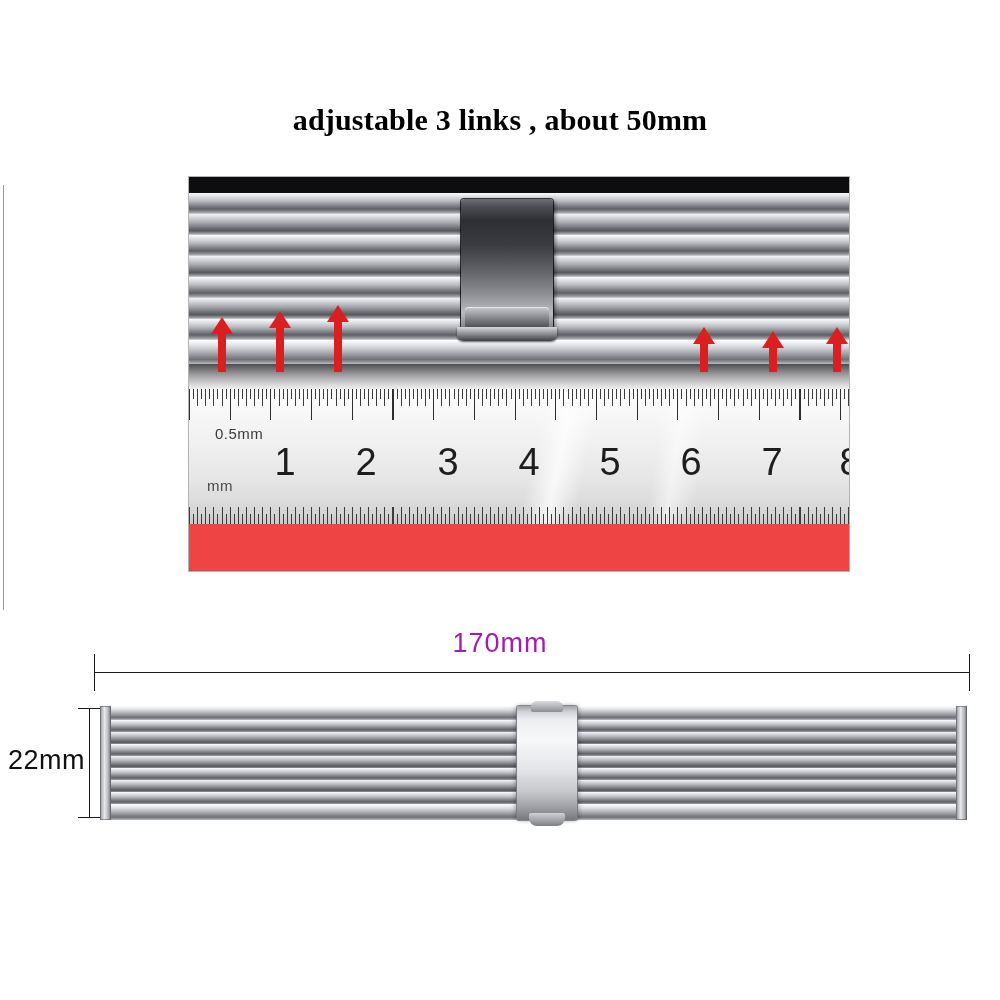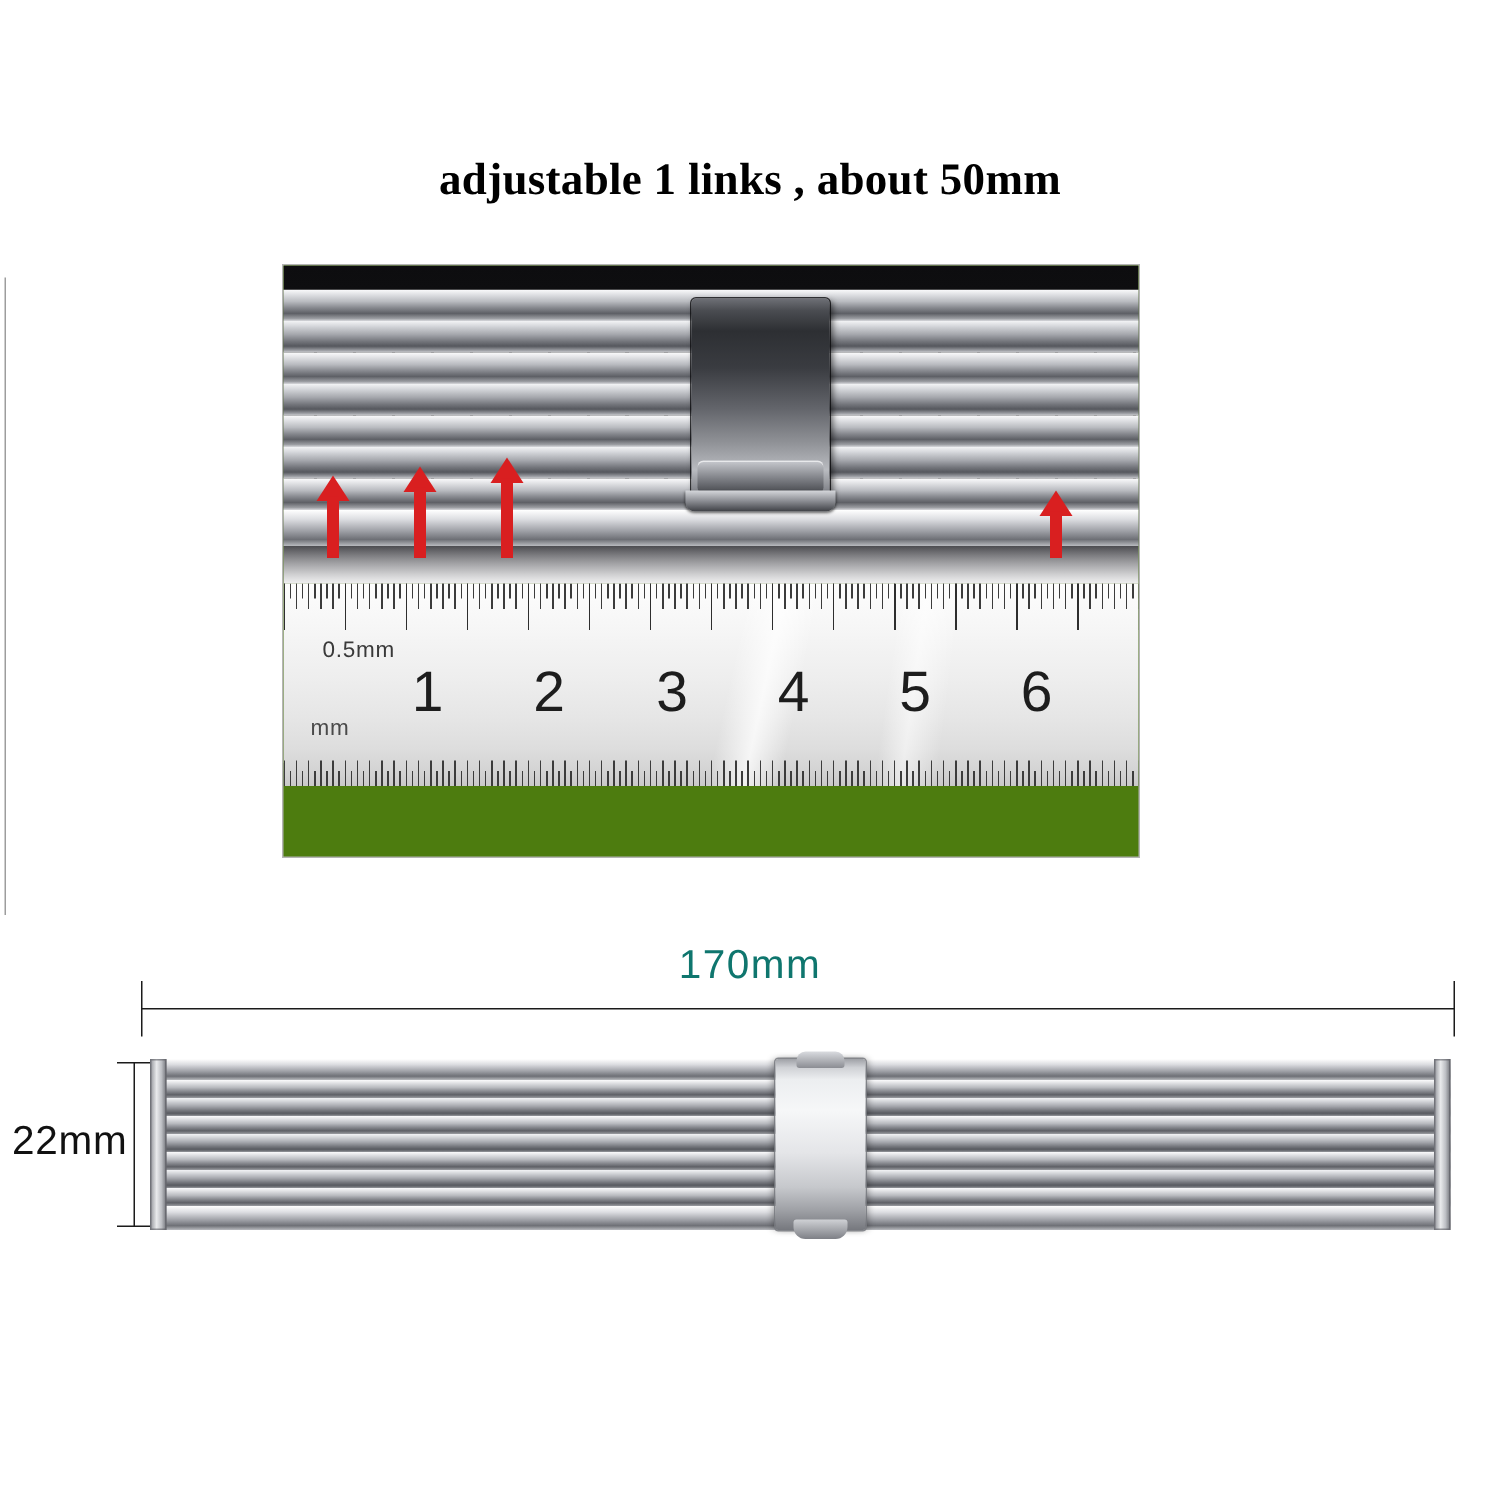--- a/index.html
+++ b/index.html
@@ -33,24 +33,24 @@
   
   #left-edge-rule {
     left: 3px; top: 185px;
     width: 1px; height: 425px;
     background: #9d9d9d;
   }
 
   
   #photo-frame {
     left: 188px; top: 176px;
-    width: 572px; height: 396px;
+    width: 662px; height: 396px;
     border: 1px solid #b4b4b4;
     box-sizing: border-box;
-    background: #4d7c0f;
+    background: #ef4444;
     overflow: hidden;
   }
   #photo-inner {
     position: absolute;
     left: 0; top: 0; right: 0;
     height: 372px;
     overflow: hidden;
   }
 
   
@@ -203,21 +203,21 @@
     font-size: 38px;
     color: #1d1d1d;
     transform: translateX(-50%);
   }
 
   
   #len-label {
     left: 0; right: 0; top: 628px;
     text-align: center;
     font-size: 27px;
-    color: #0f766e;
+    color: #a21caf;
     letter-spacing: 1px;
   }
   #len-line {
     left: 94px; top: 672px; width: 876px; height: 1px;
     background: #1b1b1b;
   }
   #len-tick-l { left: 94px; top: 654px; width: 1px; height: 37px; background: #1b1b1b; }
   #len-tick-r { left: 969px; top: 654px; width: 1px; height: 37px; background: #1b1b1b; }
 
   #wid-label {
@@ -253,21 +253,21 @@
     position:absolute; top:706px; width:11px; height:114px;
     background: linear-gradient(to right, #8d8f95, #e9eaec 40%, #bdbfc4 70%, #6f7177);
     box-shadow: inset 0 0 0 1px rgba(90,92,98,.6);
   }
 </style>
 </head>
 <body>
 
 <div class="abs" id="left-edge-rule"></div>
 
-<div class="abs" id="heading">adjustable 1 links , about 50mm</div>
+<div class="abs" id="heading">adjustable 3 links , about 50mm</div>
 
 <div class="abs" id="photo-frame">
   <div id="photo-inner">
 
     <div class="photo-bg"></div>
 
     <div class="bracelet" id="photo-bracelet">
       <div class="brow type-a" style="top:0px"></div>
       <div class="brow type-b" style="top:21px;background-position:13px 0, 13px 0"></div>
       <div class="brow type-a" style="top:42px"></div>

